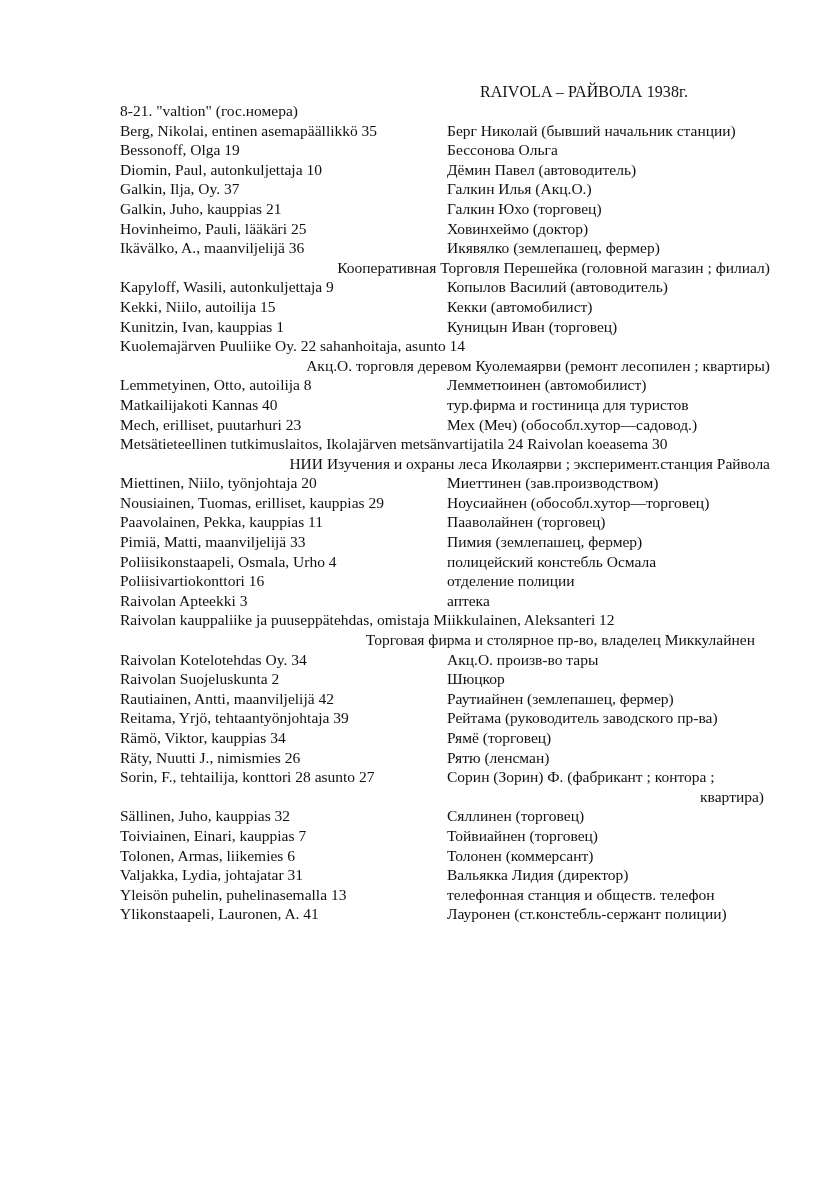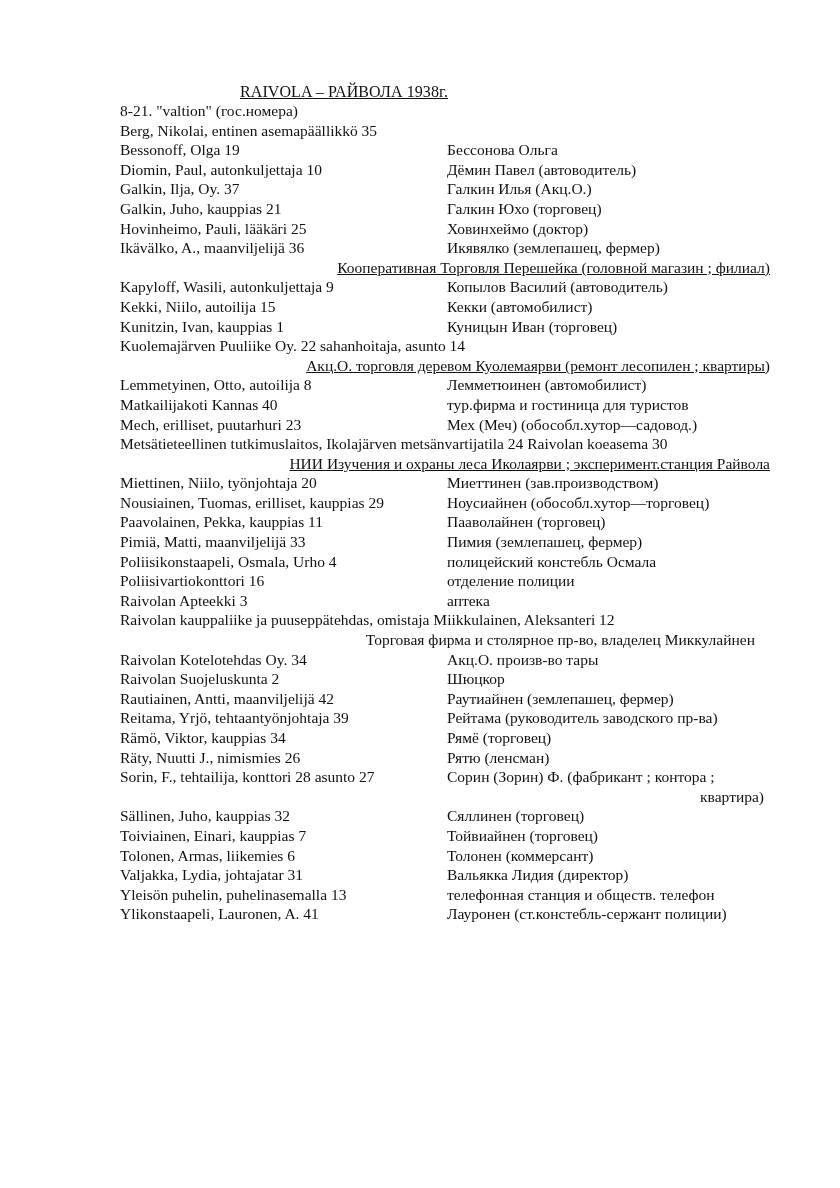--- a/index.html
+++ b/index.html
@@ -1,37 +1,38 @@
 <!DOCTYPE html>
 <html><head>
 <meta charset="utf-8">
 <style>
   html, body { margin: 0; padding: 0; background: #ffffff; }
   body { width: 840px; height: 1188px; position: relative; overflow: hidden;
          font-family: "Liberation Serif", serif; color: #111; font-size: 15.5px; }
-  .title { position: absolute; top: 83px; left: 0; width: 688px; text-align: center;
-           font-size: 16px; letter-spacing: 0.1px; text-decoration: underline; }
+  .title { position: absolute; top: 83px; left: 0; width: 688px; text-align: right;
+           font-size: 16px; letter-spacing: 0.1px; }
   .lines { position: absolute; top: 101px; left: 120px; width: 680px; }
   .row { position: relative; height: 19.6px; line-height: 19.6px; white-space: nowrap; }
   .row .fi { position: absolute; left: 0; }
   .row .ru { position: absolute; left: 327px; }
-  .row.sub .ru { position: absolute; right: 30px; left: auto; text-decoration: underline; }
+  .row.sub .ru { position: absolute; right: 30px; left: auto; }
   .row.cont .ru { position: absolute; right: 50px; left: auto; }
 </style>
 </head>
 <body>
 
 <div class="title">RAIVOLA – РАЙВОЛА  1938г.</div>
 <div class="lines" id="lines">
     <div class="row">
       <span class="fi">8-21. "valtion"  (гос.номера)</span>
       <span class="ru"></span>
     </div>
     <div class="row">
       <span class="fi">Berg, Nikolai, entinen asemapäällikkö 35</span>
+      <span class="ru">Берг Николай (бывший начальник станции)</span>
     </div>
     <div class="row">
       <span class="fi">Bessonoff, Olga 19</span>
       <span class="ru">Бессонова Ольга</span>
     </div>
     <div class="row">
       <span class="fi">Diomin, Paul, autonkuljettaja 10</span>
       <span class="ru">Дёмин Павел (автоводитель)</span>
     </div>
     <div class="row">

